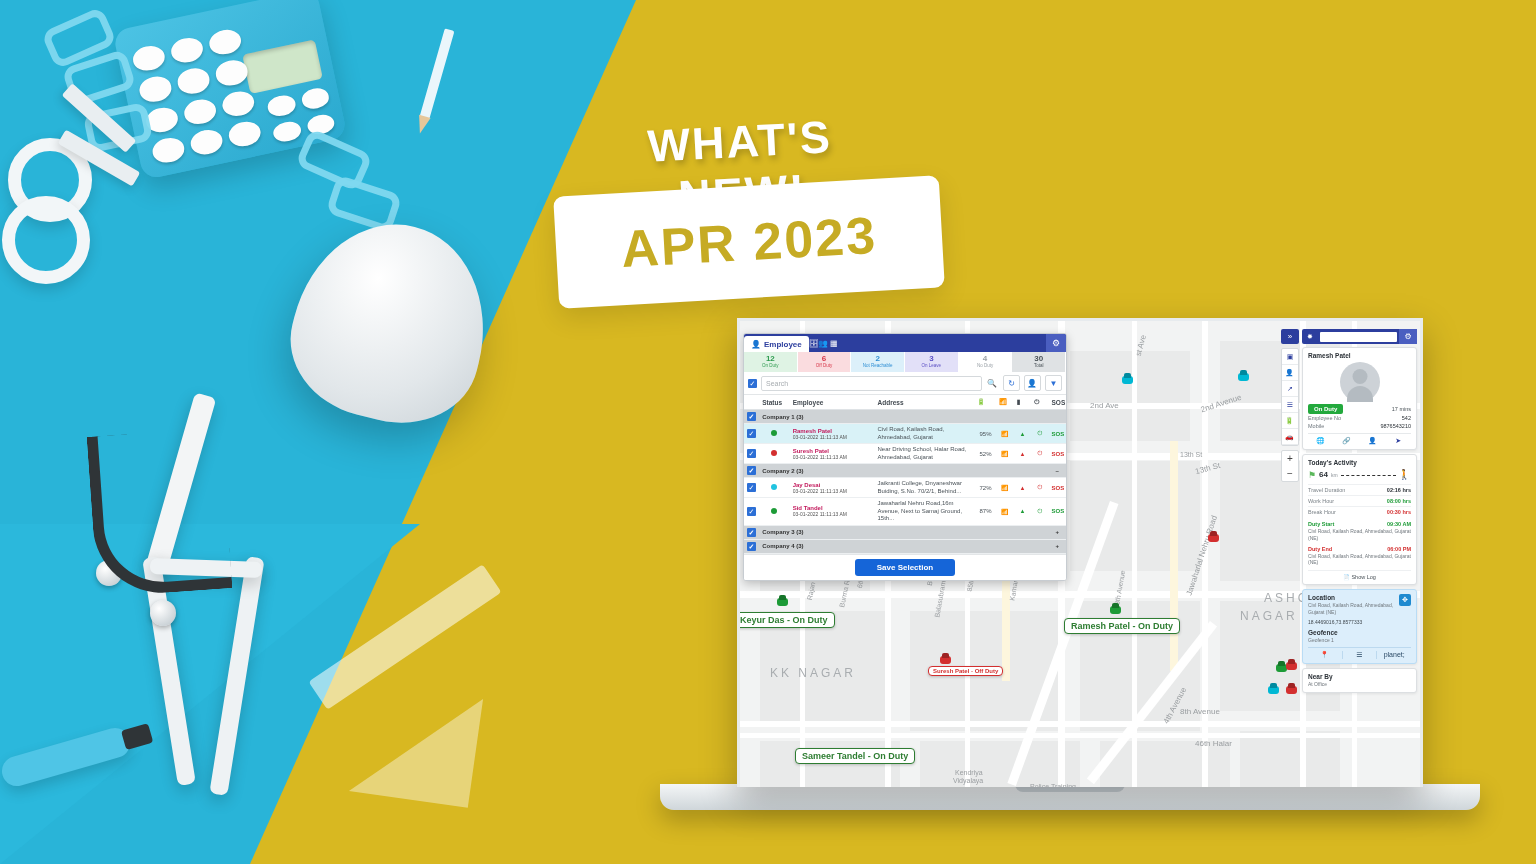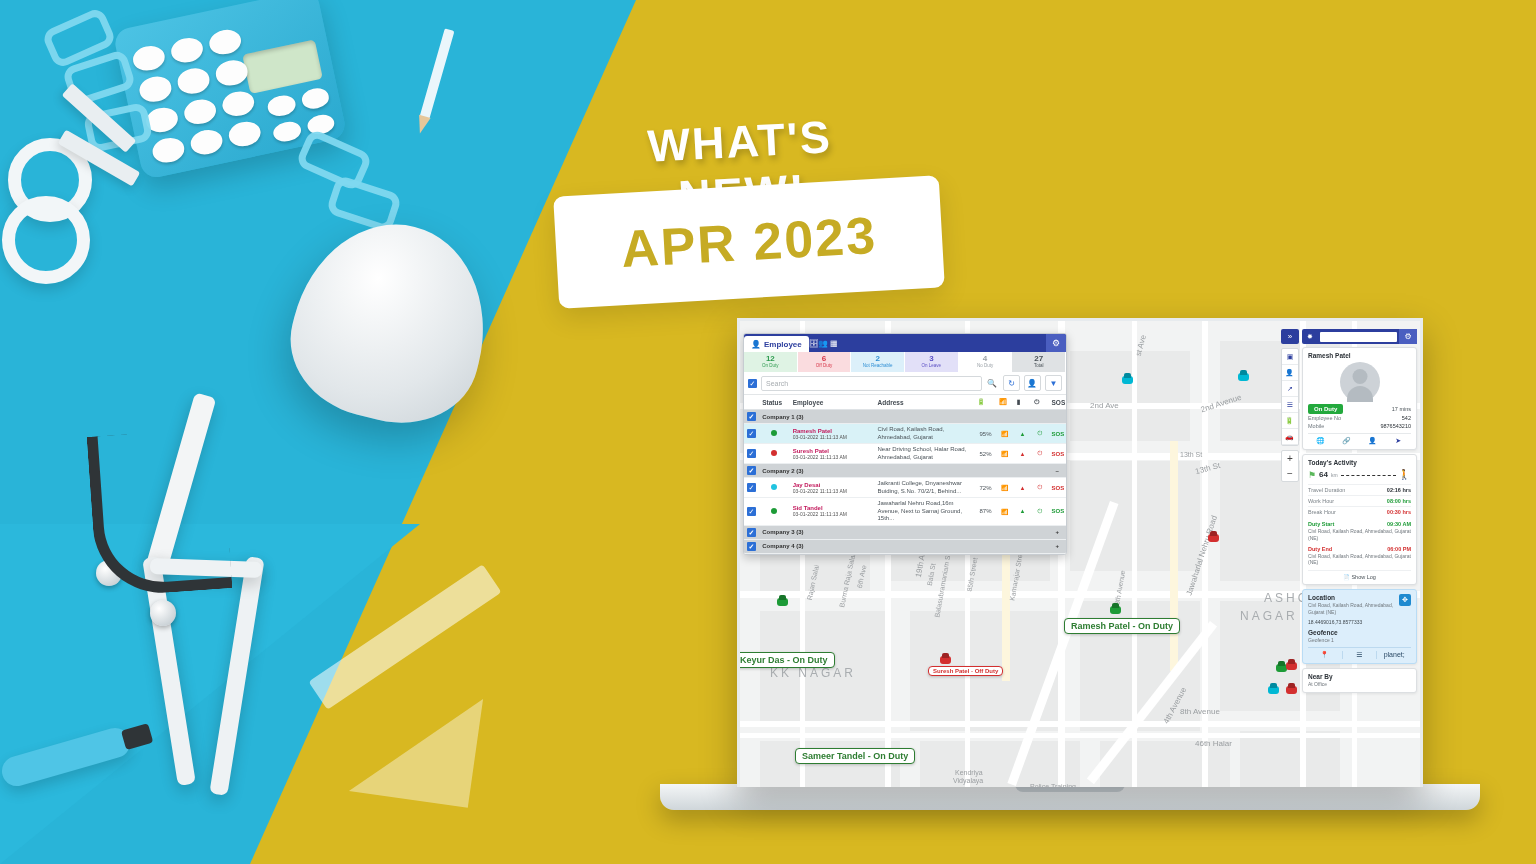--- a/index.html
+++ b/index.html
@@ -355,21 +355,21 @@
           </div>
           <div class="stat" style="background: rgb(226, 224, 248); color: rgb(91, 79, 196);">
             <span class="n">3</span>
             <span class="l">On Leave</span>
           </div>
           <div class="stat" style="background: rgb(255, 255, 255); color: rgb(154, 161, 167);">
             <span class="n">4</span>
             <span class="l">No Duty</span>
           </div>
           <div class="stat" style="background: rgb(223, 226, 228); color: rgb(74, 82, 88);">
-            <span class="n">27</span>
+            <span class="n">30</span>
             <span class="l">Total</span>
           </div>
         </div>
 
       <div class="searchbar">
         <div class="cbx">✓</div>
         <div class="sinput">Search</div>
         <div class="sicon">🔍</div>
         <div class="sbtn">↻</div>
         <div class="sbtn">👤</div>
@@ -490,20 +490,23 @@
             <tr class="grp">
               <td>
                 <span class="cbx">✓</span>
               </td>
               <td colspan="7">Company 4 (3)</td>
               <td style="text-align:center">+</td>
             </tr>
           </tbody>
       </table>
 
+      <div class="savebar">
+        <div class="savebtn">Save Selection</div>
+      </div>
     </div>
 
     <div class="rail">
       <div class="rail-top">»</div>
       <div class="rail-box">
         <div class="rail-b">▣</div>
         <div class="rail-b">👤</div>
         <div class="rail-b">↗</div>
         <div class="rail-b">☰</div>
         <div class="rail-b">🔋</div>
@@ -602,19 +605,19 @@
         </div>
       </div>
 
       <div class="card">
         <div class="c-title">Near By</div>
         <div class="duty-a">At Office</div>
       </div>
     </div>
 
     <div id="map-tags">
-        <div class="maptag" style="left: -7px; top: 291px; margin-top: 40px;">Keyur Das - On Duty</div>
+        <div class="maptag" style="left: -7px; top: 291px;">Keyur Das - On Duty</div>
         <div class="maptag" style="left: 324px; top: 297px;">Ramesh Patel - On Duty</div>
         <div class="maptag" style="left: 55px; top: 427px;">Sameer Tandel - On Duty</div>
         <div class="maptag red" style="left: 188px; top: 345px;">Suresh Patel - Off Duty</div>
       </div>
   </div>
 </div>
 
 </body></html>

